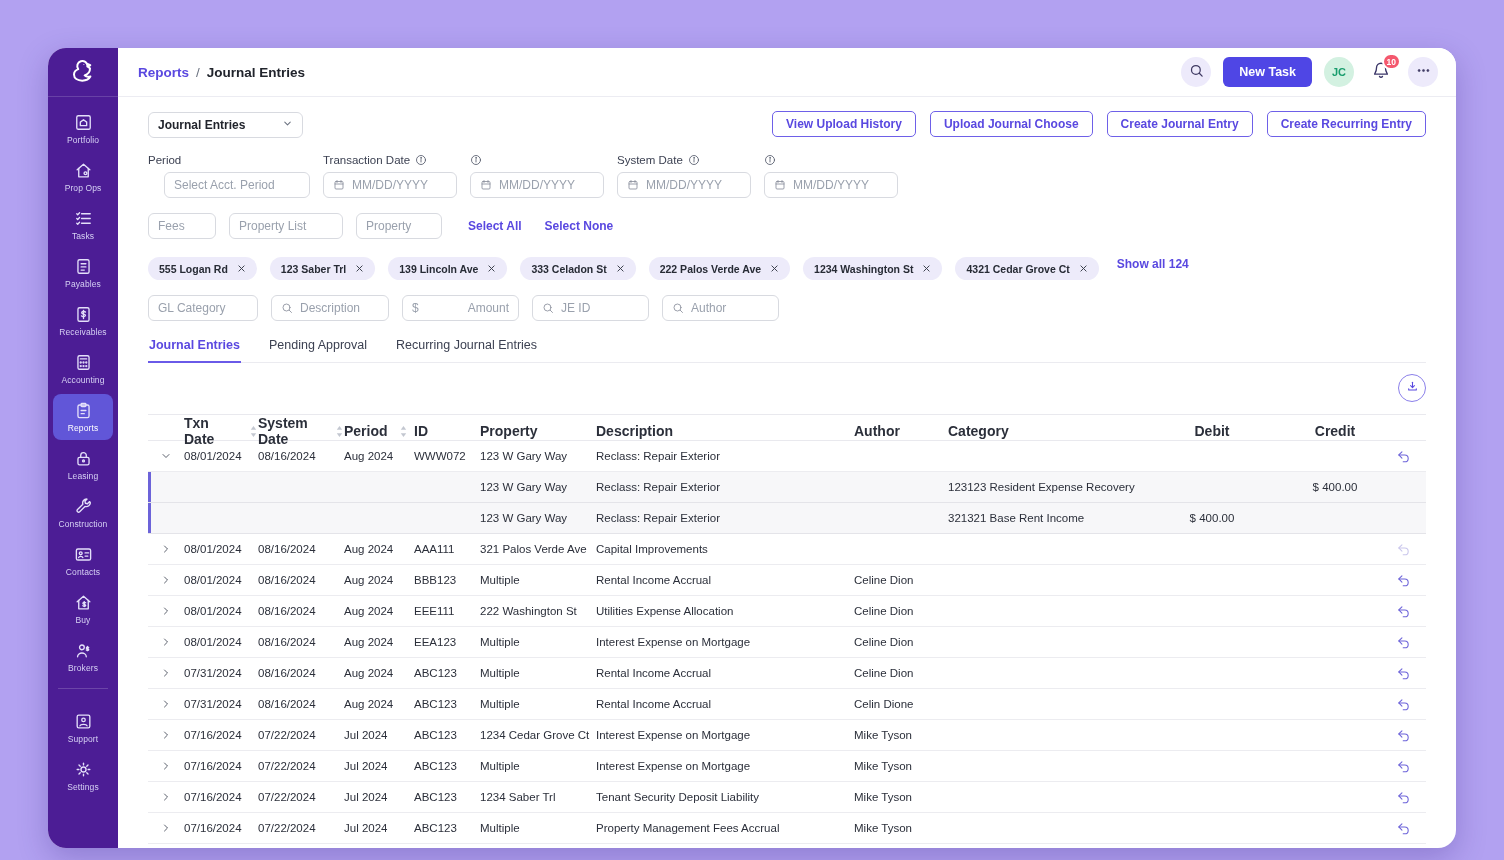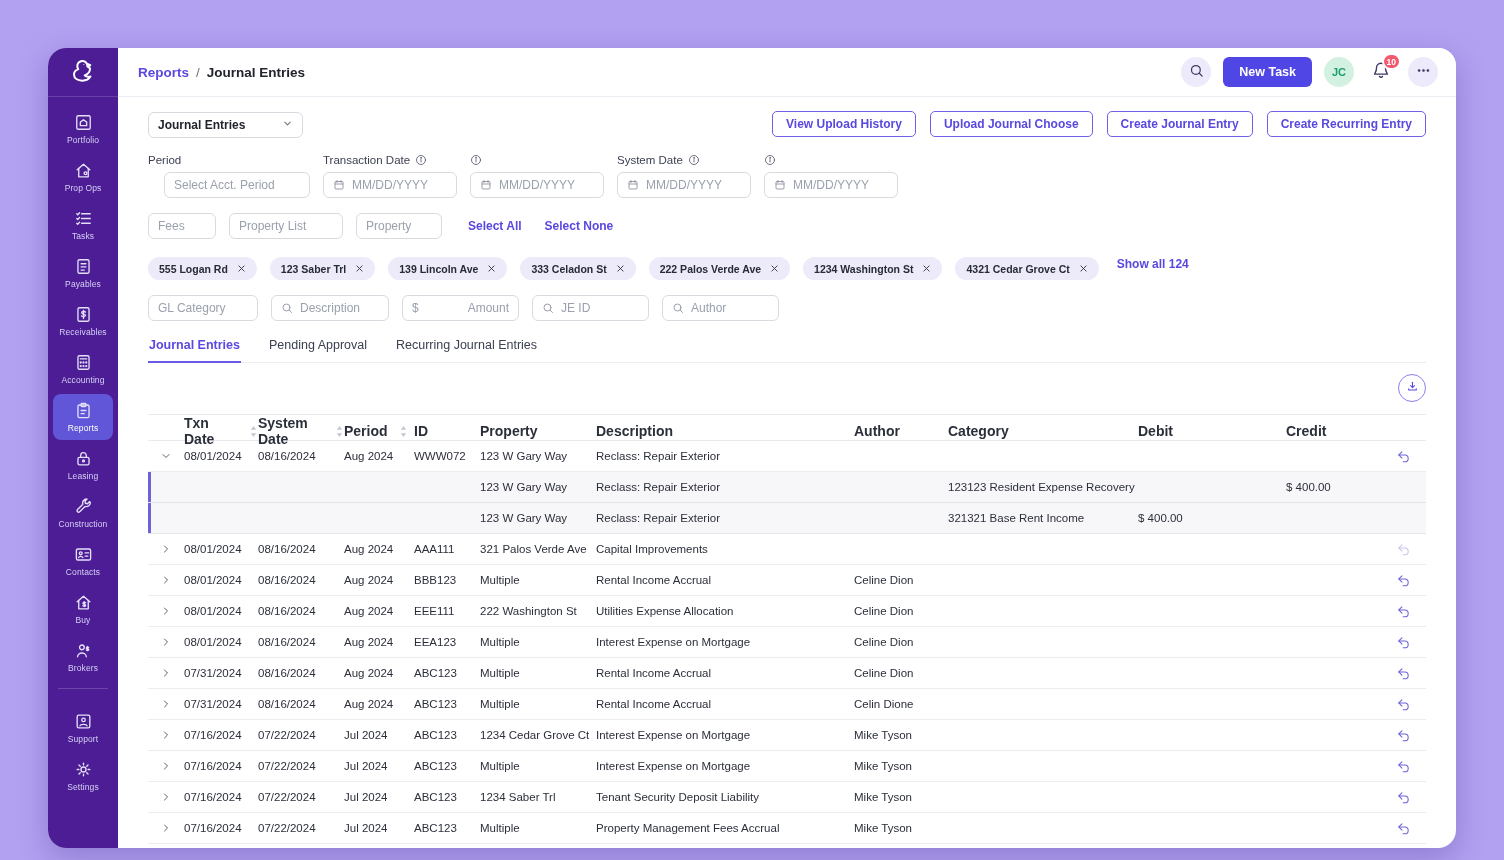--- a/index.html
+++ b/index.html
@@ -85,21 +85,21 @@
   .dl-btn { width:28px; height:28px; border-radius:50%; background:#fff; border:1px solid #8b80ea;
             display:flex; align-items:center; justify-content:center; cursor:pointer; }
   .dl-btn svg { width:13px; height:13px; stroke:#5948e0; }
 
   
   .tbl { margin-top:12px; }
   .tr { display:grid; grid-template-columns:36px 74px 86px 70px 66px 116px 258px 94px 190px 148px 98px 42px;
         align-items:center; }
   .tr.head { height:27px; border-top:1px solid #e9e9ee; border-bottom:1px solid #e9e9ee; }
   .th { font-size:14px; font-weight:700; color:#2b2f3a; display:flex; align-items:center; gap:11px; }
-  .th.right, .td.right { justify-content:flex-start; text-align:right; }
+  .th.right, .td.right { justify-content:center; text-align:right; }
   .th svg { width:9px; height:13px; }
   .tr.row { height:31px; border-bottom:1px solid #ececf0; background:#fff; }
   .tr.sub { height:31px; border-bottom:1px solid #e4e4e9; background:#f7f7f9; position:relative; }
   .tr.sub::before { content:""; position:absolute; left:0; top:0; bottom:0; width:3px; background:#6c63d9; }
   .td { font-size:11.5px; color:#2b2f3a; white-space:nowrap; overflow:hidden; text-overflow:ellipsis; display:flex; align-items:center; }
   .expander { display:flex; align-items:center; justify-content:center; cursor:pointer; }
   .expander svg { width:12px; height:12px; stroke:#3f4453; }
   .undo-btn { background:none; border:none; cursor:pointer; display:flex; align-items:center; justify-content:flex-start; padding-left:12px; }
   .undo-btn svg { width:15px; height:15px; stroke:#6c63d9; }
   .undo-btn.disabled svg { stroke:#c9c6ec; }

